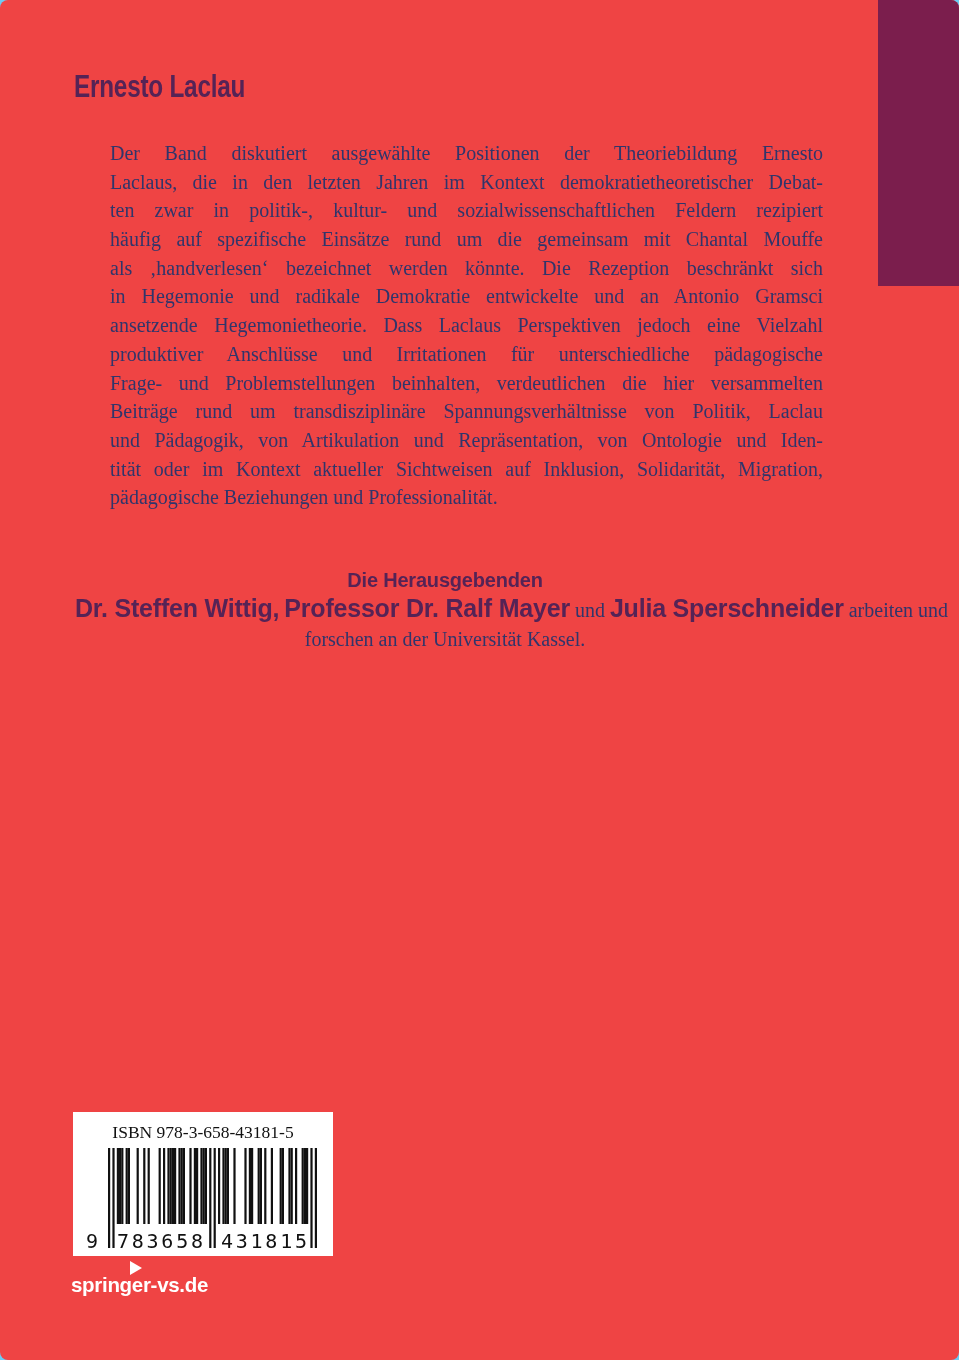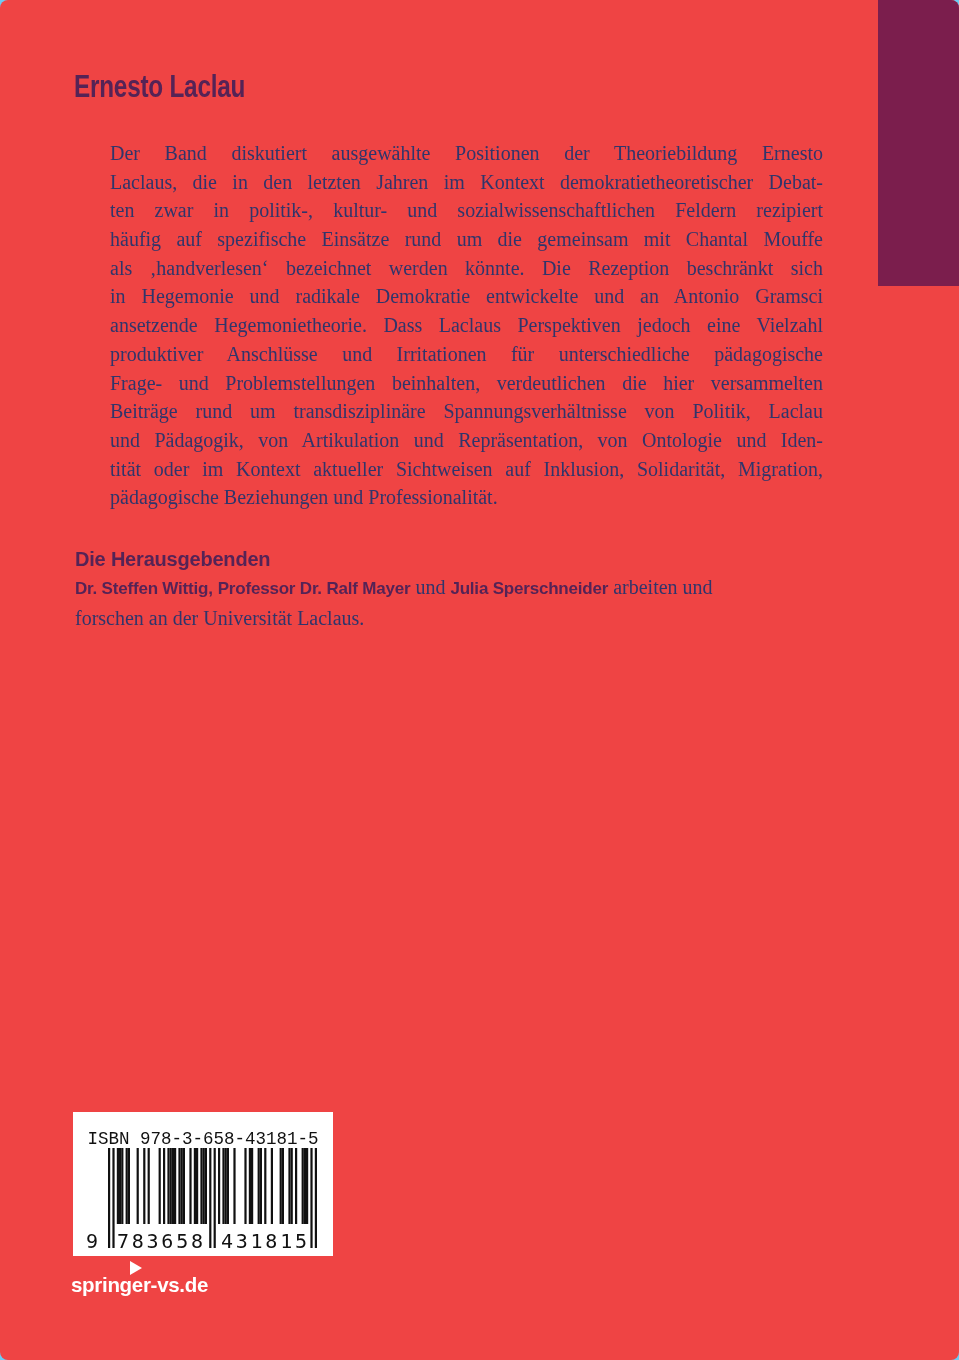--- a/index.html
+++ b/index.html
@@ -22,41 +22,41 @@
     font-family:"Liberation Serif",serif;font-size:20px;color:#30356b;
     hyphens:none;
     margin-left:35px;
   }
   .blurb-line{
     height:28.7px;line-height:28.7px;
     text-align:justify;text-align-last:justify;
     white-space:normal;overflow:visible;
   }
   .blurb-line.last{text-align-last:left;}
-  .editors{position:absolute;left:75px;top:545px;width:740px;}
+  .editors{position:absolute;left:75px;top:566px;width:740px;text-align:center;}
   .editors-heading{
     font-family:"Liberation Sans",sans-serif;font-weight:bold;
     font-size:20px;color:#552356;line-height:28px;letter-spacing:-0.2px;
   }
   .editors-line{
     font-family:"Liberation Serif",serif;font-size:20px;color:#30356b;
     line-height:28.5px;white-space:nowrap;
   }
   .editors-line2{white-space:normal;}
   .editor-name{
     font-family:"Liberation Sans",sans-serif;font-weight:bold;
-    font-size:17px;color:#552356;letter-spacing:-0.2px;
+    font-size:25px;color:#552356;letter-spacing:-0.2px;
   }
   .barcode-box{
     position:absolute;left:73px;top:1112px;width:260px;height:144px;
     background:#ffffff;
   }
   .isbn-label{
-    margin-top:17px;text-align:center;
-    font-family:Liberation Mono, monospace;
+    margin-top:10px;text-align:center;
+    font-family:Liberation Serif, serif;
     font-size:17.5px;color:#111111;letter-spacing:0px;white-space:nowrap;
   }
   .barcode-svg{position:absolute;left:7px;top:36px;}
   .publisher{
     position:absolute;left:71px;top:1261px;height:24px;
     display:flex;align-items:center;color:#ffffff;flex-direction:column;
   }
   .arrow-icon{
     width:0;height:0;margin-right:7px;
     border-left:12px solid #ffffff;
@@ -91,21 +91,21 @@
       <div class="blurb-line">Frage- und Problemstellungen beinhalten, verdeutlichen die hier versammelten</div>
       <div class="blurb-line">Beiträge rund um transdisziplinäre Spannungsverhältnisse von Politik, Laclau</div>
       <div class="blurb-line">und Pädagogik, von Artikulation und Repräsentation, von Ontologie und Iden-</div>
       <div class="blurb-line">tität oder im Kontext aktueller Sichtweisen auf Inklusion, Solidarität, Migration,</div>
       <div class="blurb-line last">pädagogische Beziehungen und Professionalität.</div>
     </div>
 
   <div class="editors">
     <div class="editors-heading">Die Herausgebenden</div>
     <div class="editors-line"><span class="editor-name">Dr. Steffen Wittig,</span><span class="editor-text"> </span><span class="editor-name">Professor Dr. Ralf Mayer</span><span class="editor-text"> und  </span><span class="editor-name">Julia Sperschneider</span><span class="editor-text"> arbeiten und</span></div>
-    <div class="editors-line editors-line2">forschen an der Universität Laclaus.</div>
+    <div class="editors-line editors-line2">forschen an der Universität Kassel.</div>
   </div>
 
   <div class="barcode-box">
     <div class="isbn-label">ISBN 978-3-658-43181-5</div>
     <svg class="barcode-svg" width="246" height="104" viewBox="0 0 246 104" xmlns="http://www.w3.org/2000/svg">
         <rect x="28.00" y="0" width="2.20" height="100" fill="#111111"></rect>
         <rect x="32.40" y="0" width="2.20" height="100" fill="#111111"></rect>
         <rect x="36.80" y="0" width="2.20" height="76" fill="#111111"></rect>
         <rect x="39.00" y="0" width="2.20" height="76" fill="#111111"></rect>
         <rect x="41.20" y="0" width="2.20" height="76" fill="#111111"></rect>

